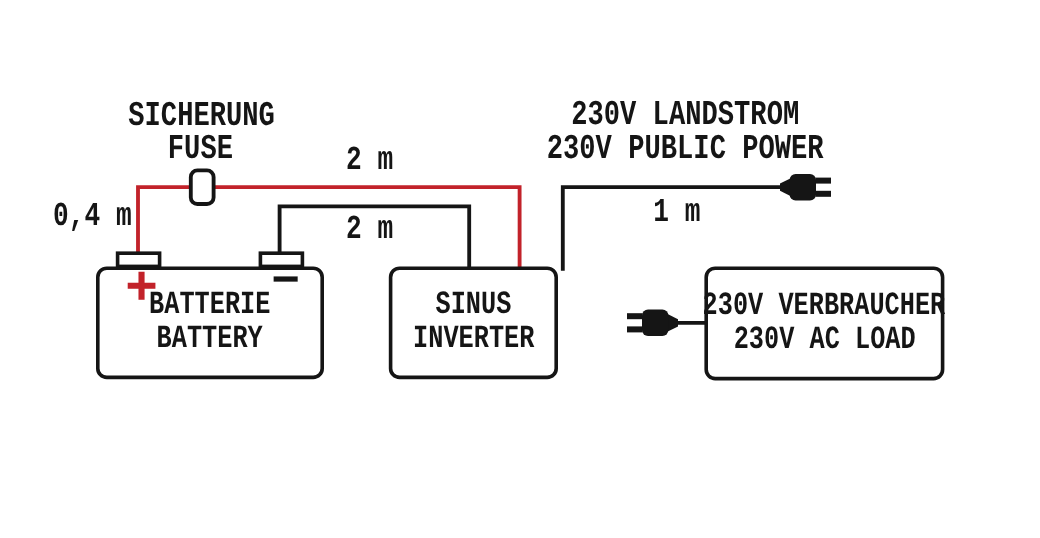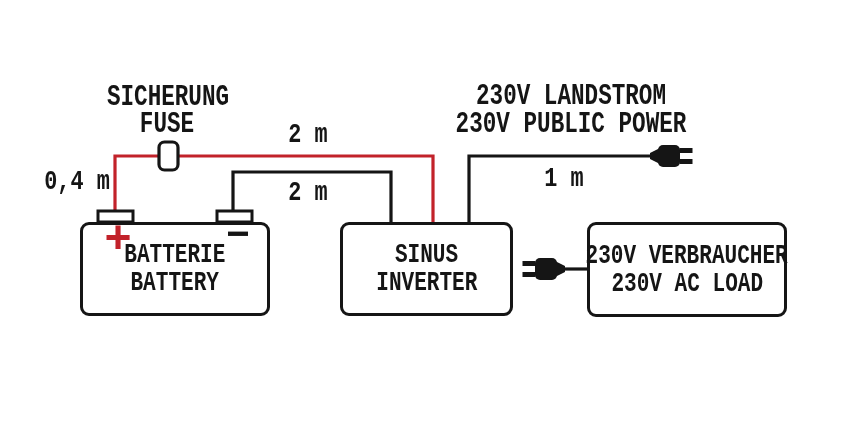--- a/index.html
+++ b/index.html
@@ -84,21 +84,21 @@
   <div class="lbl small" style="left:308px; top:192px">2 m</div>
   <div class="lbl small" style="left:564px; top:178px">1 m</div>
 
   <div class="box" style="left:80px; top:222px; width:190px; height:94px">
     <span class="terminal-symbol plus-symbol" style="left:35px; top:17px">+</span>
     <span class="terminal-symbol minus-symbol" style="left:155px; top:13px">−</span>
     <span class="line">BATTERIE</span>
     <span class="line">BATTERY</span>
   </div>
 
-  <div class="box" style="left:340px; top:222px; width:173px; height:94px">
+  <div class="box" style="left:324px; top:222px; width:141px; height:94px">
     <span class="line">SINUS</span>
     <span class="line">INVERTER</span>
   </div>
 
   <div class="box" style="left:587px; top:222px; width:200px; height:95px">
     <span class="line">230V VERBRAUCHER</span>
     <span class="line">230V AC LOAD</span>
   </div>
 
 </div>

